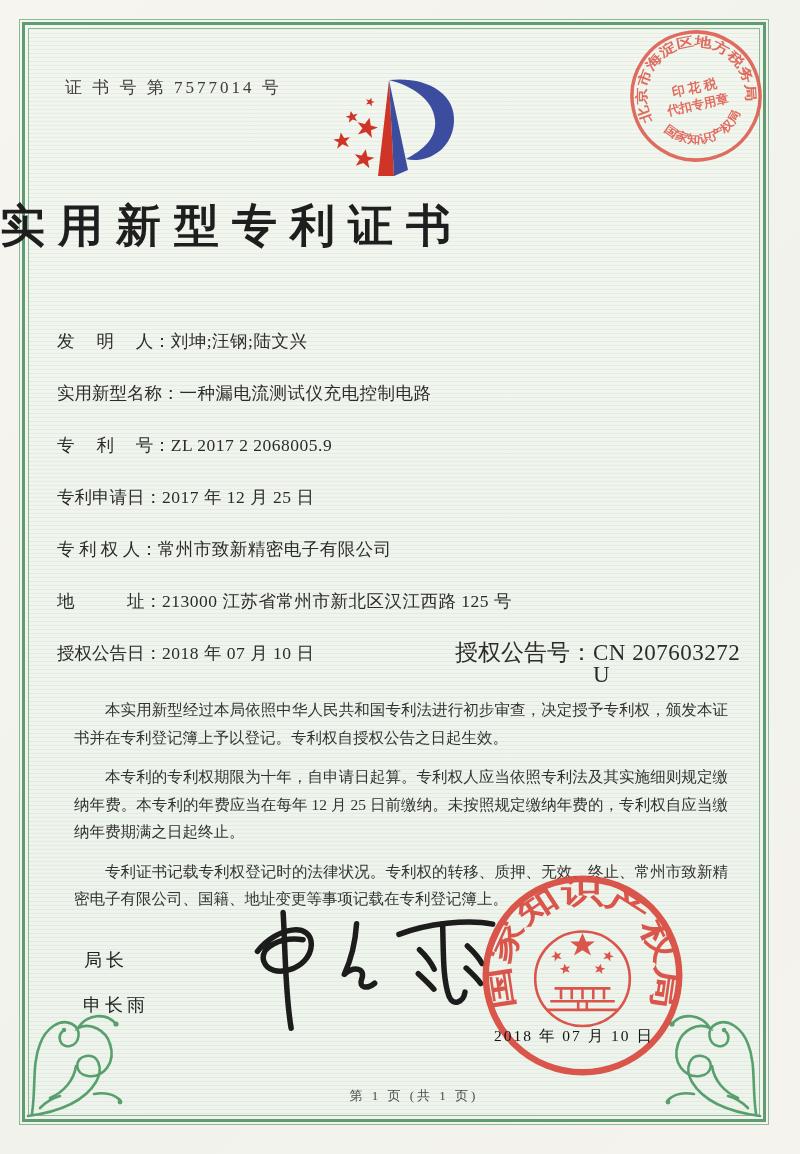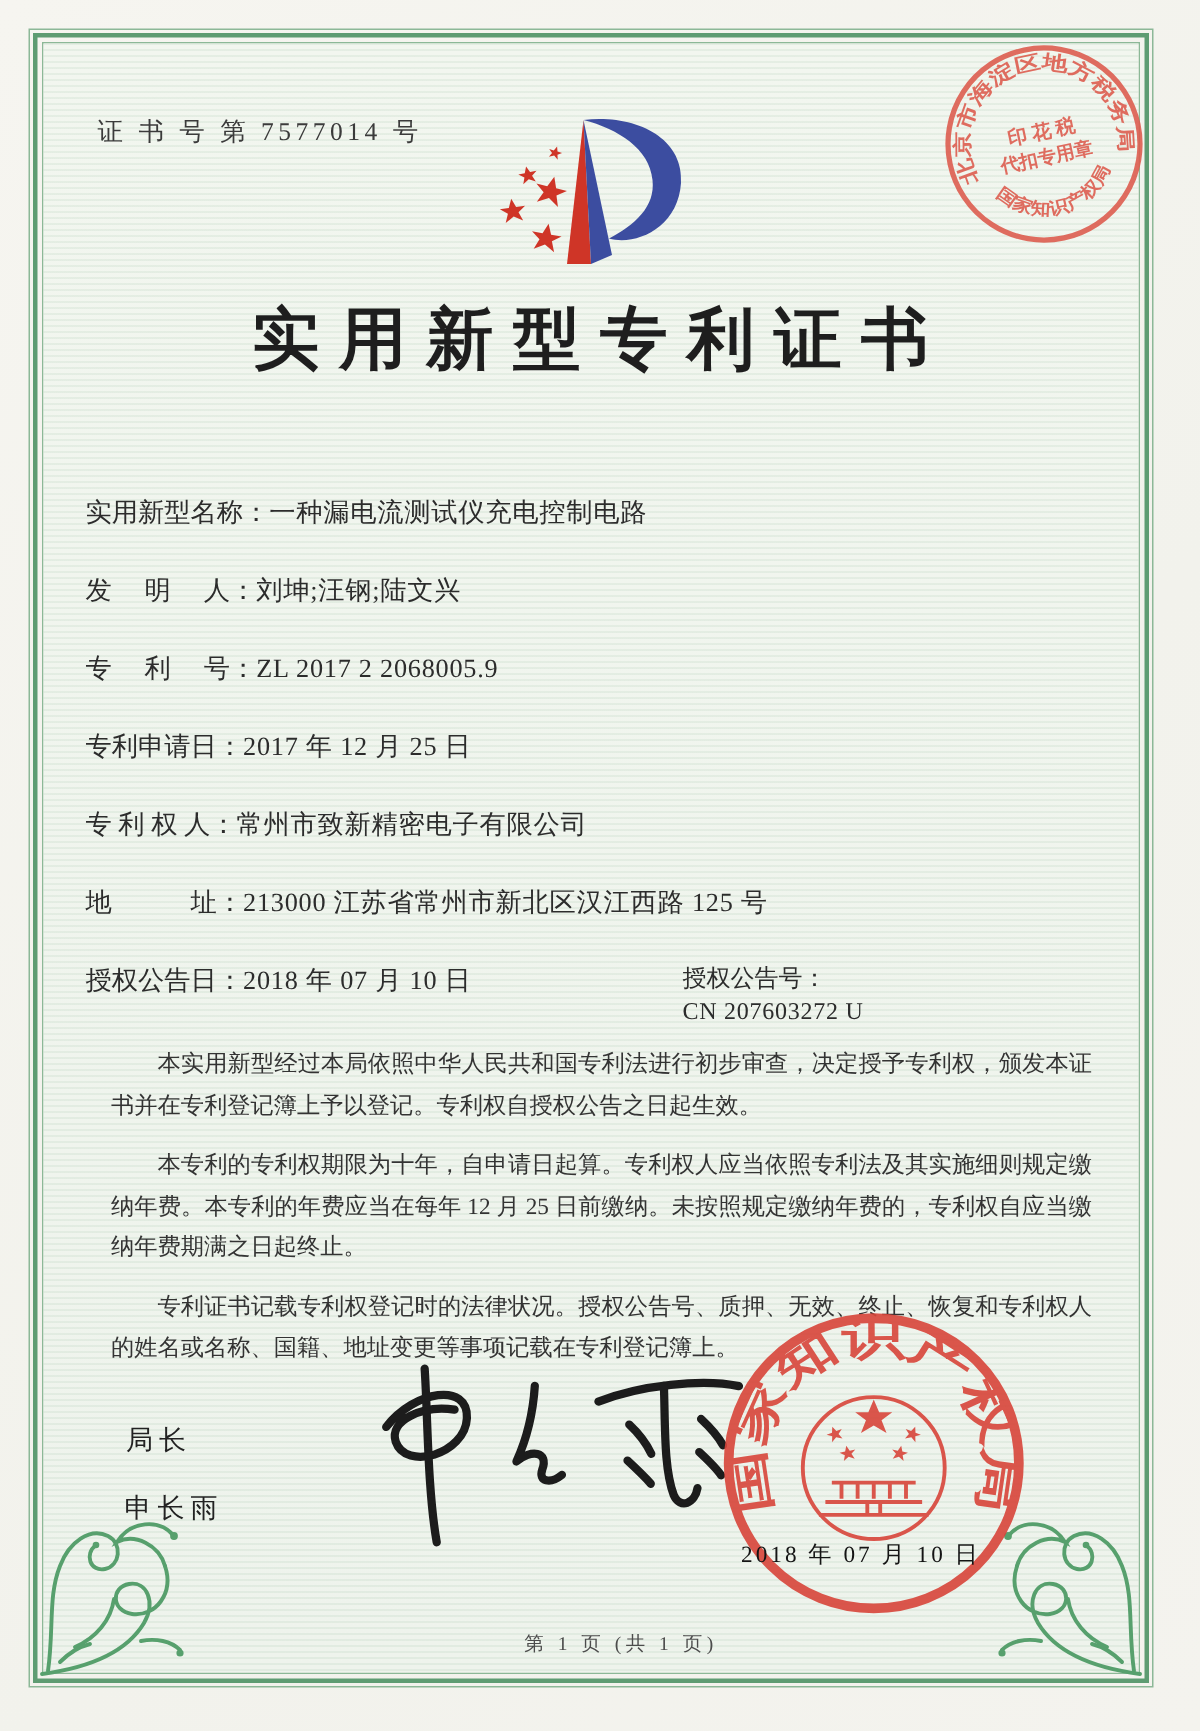--- a/index.html
+++ b/index.html
@@ -32,30 +32,30 @@
     position:absolute; left:65px; top:76px;
     font-size:17px; letter-spacing:3px; color:#3b3b3b;
   }
 
   .logo { position:absolute; left:322px; top:70px; width:156px; height:134px; }
 
   .tax-stamp { position:absolute; left:626px; top:26px; width:140px; height:140px; transform:rotate(-12deg); opacity:0.88; }
 
   .title {
     position:absolute; left:0; right:0; top:196px;
-    text-align:center; font-size:45px; font-weight:bold;
+    font-size:45px; font-weight:bold;
     letter-spacing:13px; color:#1e1e1e;
   }
 
   .fields { position:absolute; left:57px; top:330px; width:690px; }
   .field-row { display:flex; margin-bottom:30px; font-size:17.5px; line-height:22px; }
   .field-label { white-space:pre; color:#2c2c2c; }
   .field-value { color:#2c2c2c; letter-spacing:0.5px; }
   .row-grant { position:relative; }
-  .grant-no { position:absolute; left:398px; top:0; display:flex; font-size:16px;flex-direction:column; }
+  .grant-no { position:absolute; left:398px; top:0; display:flex; font-size:23px; }
 
   .paragraphs {
     position:absolute; left:62px; top:684px; width:678px;
     font-size:15.5px; line-height:1.78; text-align:justify; color:#333;
   }
   .paragraphs p { text-indent:2em; margin:12px; }
 
   .officer-title { position:absolute; left:84px; top:948px; font-size:18px; letter-spacing:4px; color:#222; font-family:Liberation Mono, monospace; }
   .officer-name  { position:absolute; left:83px; top:993px; font-size:18px; letter-spacing:4px; color:#222; font-family:Liberation Mono, monospace;text-align:center; }
 
@@ -143,26 +143,26 @@
       <textPath href="#stampBottomArc" startOffset="4" textLength="92" lengthAdjust="spacingAndGlyphs">国家知识产权局</textPath>
     </text>
     <text x="70" y="66" text-anchor="middle" font-size="13" fill="#dd5a4c" font-weight="bold">印 花 税</text>
     <text x="70" y="83" text-anchor="middle" font-size="12.5" fill="#dd5a4c" font-weight="bold">代扣专用章</text>
   </svg>
 
   <div class="title">实用新型专利证书</div>
 
   <div class="fields">
     <div class="field-row">
+      <span class="field-label">发　 明 　人：</span>
+      <span class="field-value">刘坤;汪钢;陆文兴</span>
+    </div>
+    <div class="field-row">
       <span class="field-label">实用新型名称：</span>
       <span class="field-value">一种漏电流测试仪充电控制电路</span>
-    </div>
-    <div class="field-row">
-      <span class="field-label">发　 明 　人：</span>
-      <span class="field-value">刘坤;汪钢;陆文兴</span>
     </div>
     <div class="field-row">
       <span class="field-label">专　 利 　号：</span>
       <span class="field-value">ZL 2017 2 2068005.9</span>
     </div>
     <div class="field-row">
       <span class="field-label">专利申请日：</span>
       <span class="field-value">2017 年 12 月 25 日</span>
     </div>
     <div class="field-row">
@@ -179,21 +179,21 @@
       <span class="grant-no">
         <span class="field-label">授权公告号：</span>
         <span class="field-value">CN 207603272 U</span>
       </span>
     </div>
   </div>
 
   <div class="paragraphs">
     <p>本实用新型经过本局依照中华人民共和国专利法进行初步审查，决定授予专利权，颁发本证书并在专利登记簿上予以登记。专利权自授权公告之日起生效。</p>
     <p>本专利的专利权期限为十年，自申请日起算。专利权人应当依照专利法及其实施细则规定缴纳年费。本专利的年费应当在每年 12 月 25 日前缴纳。未按照规定缴纳年费的，专利权自应当缴纳年费期满之日起终止。</p>
-    <p>专利证书记载专利权登记时的法律状况。授权公告号、质押、无效、终止、恢复和专利权人的姓名或名称、国籍、地址变更等事项记载在专利登记簿上。</p>
+    <p>专利证书记载专利权登记时的法律状况。专利权的转移、质押、无效、终止、常州市致新精密电子有限公司、国籍、地址变更等事项记载在专利登记簿上。</p>
   </div>
 
   <div class="officer-title">局长</div>
   <div class="officer-name">申长雨</div>
 
   <svg class="signature" viewBox="0 0 330 135">
     <g fill="none" stroke="#1c1c1c" stroke-width="5.5" stroke-linecap="round" stroke-linejoin="round">
       <path d="M70,50 C90,26 126,22 124,46 C122,70 82,80 76,60 C72,46 94,36 116,40"></path>
       <path d="M97,12 C98,42 96,92 101,128"></path>
       <path d="M170,26 C168,46 162,64 156,76 C166,68 178,70 173,82 C170,90 178,92 186,86"></path>

